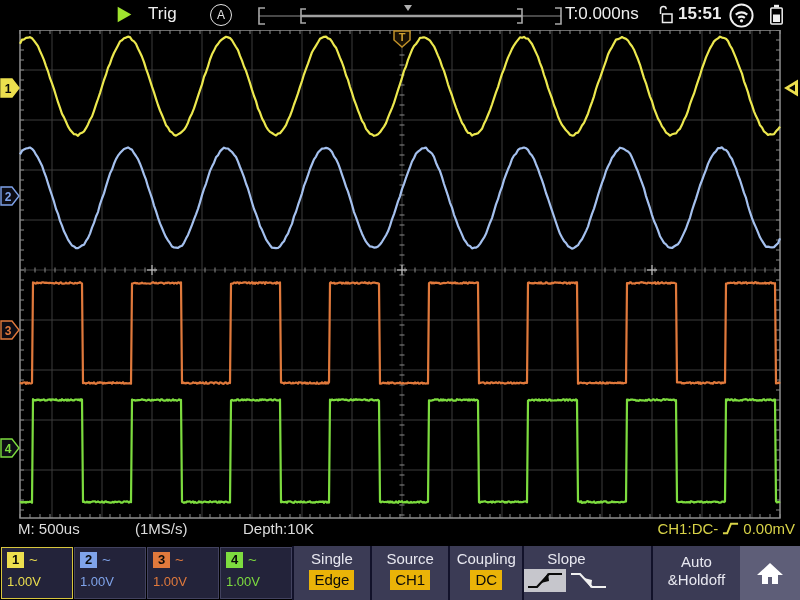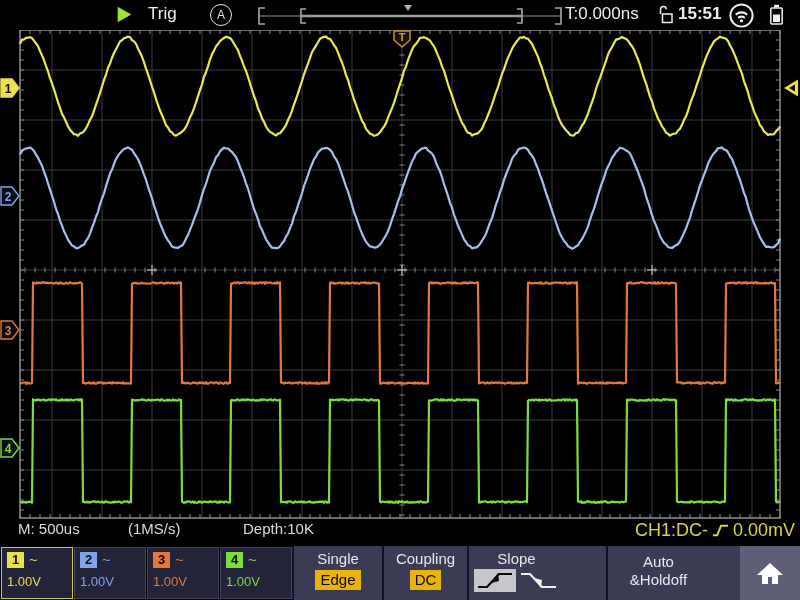--- a/index.html
+++ b/index.html
@@ -9,21 +9,21 @@
   .topbar{position:absolute;left:8px;top:0;width:800px;height:30px;background:#000;z-index:5;}
   .topbar .titem{position:absolute;color:#ededed;font-size:17px;top:4px;white-space:nowrap;}
   .play-ic{position:absolute;left:108px;top:5px;}
   .amode{position:absolute;left:202px;top:4px;width:20px;height:20px;border:1.5px solid #e4e4e4;
          border-radius:50%;color:#e4e4e4;font-size:12px;line-height:20px;text-align:center;}
   .hpos{position:absolute;left:248px;top:1px;}
   .ic-abs{position:absolute;}
   
   .statusrow span.sitem{position:absolute;top:520px;font-size:15px;color:#dcdcdc;white-space:nowrap;z-index:4;}
   .trginfo{position:absolute;top:520px;right:5px;display:flex;align-items:center;gap:3px;
-           color:#d8d348;font-size:18px;z-index:4;}
+           color:#d8d348;font-size:15px;z-index:4;}
   
   .chbox{position:absolute;top:547px;width:70px;height:50px;background:#23233a;
          border:1px solid #42425f;box-sizing:content-box;z-index:5;}
   .chbox .badge{position:absolute;left:5px;top:4px;width:17px;height:16px;font-size:13px;
                 font-weight:bold;color:#0a0a0a;text-align:center;line-height:16px;}
   .chbox .coup{position:absolute;left:27px;top:3px;font-size:15px;}
   .chbox .scale{position:absolute;left:5px;top:26px;font-size:13px;}
   
   .menu{position:absolute;left:292px;top:546px;width:448px;height:54px;background:#3b3b55;
         display:flex;z-index:5;}
@@ -499,21 +499,21 @@
     </svg>
     <svg class="ic-abs" style="left:761px;top:4px;" width="15" height="21" viewBox="0 0 15 21">
       <rect x="5" y="0.8" width="5" height="2.6" fill="#f0f0f0"></rect>
       <rect x="1.8" y="4" width="11.4" height="16" rx="1" fill="none" stroke="#f0f0f0" stroke-width="1.5"></rect>
       <rect x="4" y="10.5" width="7" height="7.5" fill="#f0f0f0"></rect>
     </svg>
   </div>
 
   <div class="statusrow">
     <span class="sitem" style="left:18px;">M: 500us</span>
-    <span class="sitem" style="left:128px;">(1MS/s)</span>
+    <span class="sitem" style="left:135px;">(1MS/s)</span>
     <span class="sitem" style="left:243px;">Depth:10K</span>
     <div class="trginfo">
       <span>CH1:DC-</span>
       <svg width="19" height="17" viewBox="0 0 20 18">
         <polyline points="2,14 6.5,14 10.5,4 18,4" fill="none" stroke="#d8d348" stroke-width="2"></polyline>
       </svg>
       <span>0.00mV</span>
     </div>
   </div>
 
@@ -535,20 +535,24 @@
   <div class="chbox" id="chbox3" style="left: 220px; border-color: rgb(66, 66, 95);">
     <div class="badge" style="background: rgb(125, 220, 63);">4</div>
     <span class="coup" style="color: rgb(125, 220, 63);">~</span>
     <span class="scale" style="color: rgb(125, 220, 63);">1.00V</span>
   </div>
 
   <div class="menu">
     <div class="mbtn" style="width:90px;">
       <div class="mlabel">Single</div>
       <span class="mchip">Edge</span>
+    </div>
+    <div class="mbtn" style="width:91px;">
+      <div class="mlabel">Source</div>
+      <span class="mchip">CH1</span>
     </div>
     <div class="mbtn" style="width:85px;">
       <div class="mlabel">Coupling</div>
       <span class="mchip">DC</span>
     </div>
     <div class="mbtn" style="width:97px;">
       <div class="mlabel">Slope</div>
       <div class="slope-icons">
         <svg width="42" height="23" viewBox="0 0 42 23">
           <rect x="0" y="0" width="42" height="23" fill="#c6c6cc"></rect>

